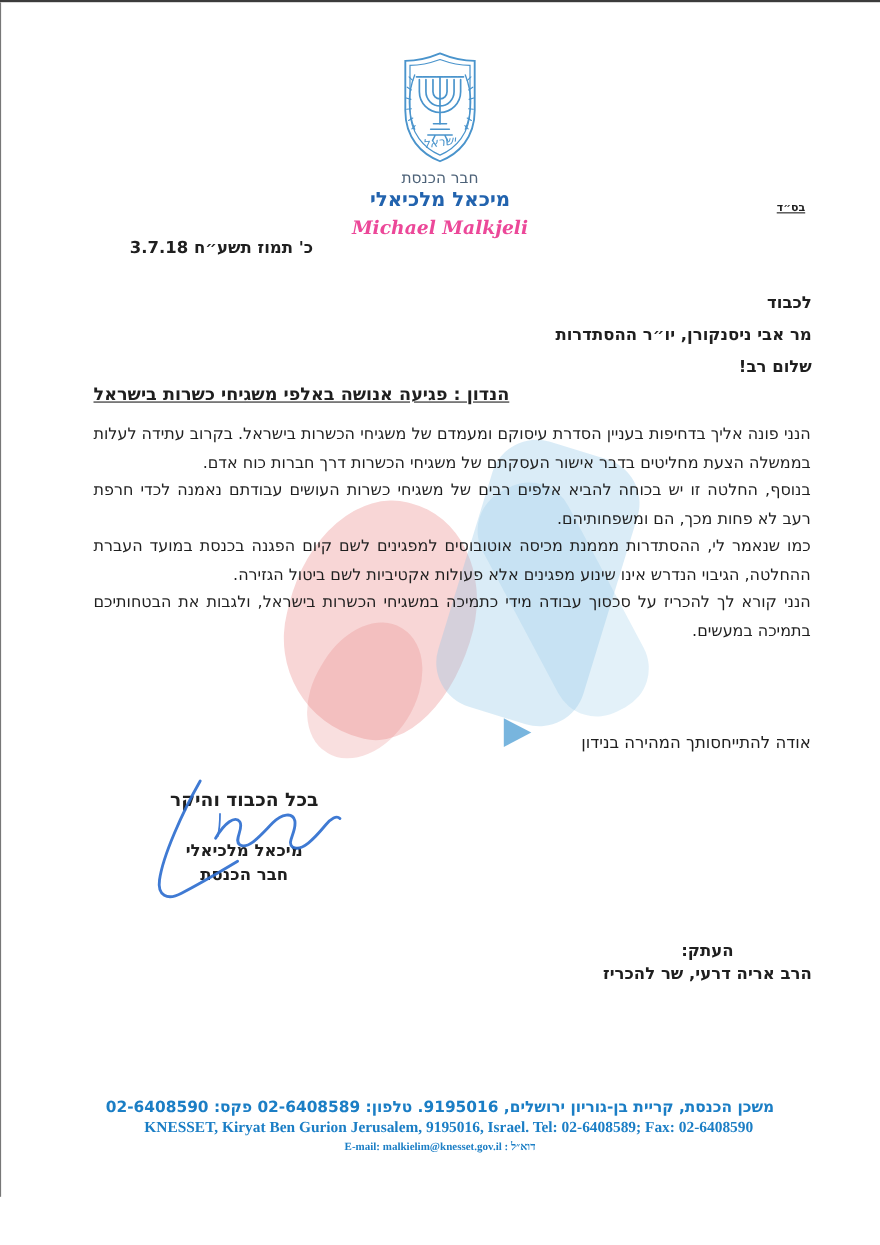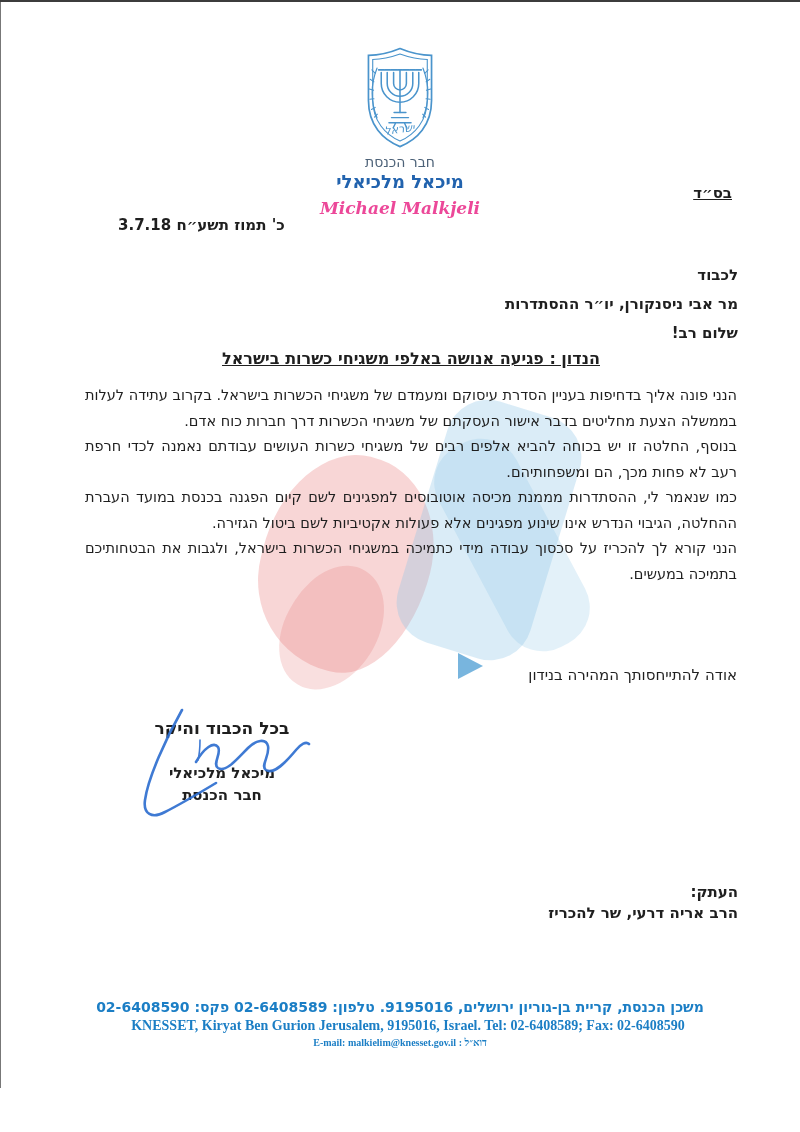--- a/index.html
+++ b/index.html
@@ -12,43 +12,43 @@
   
   .letterhead{position:absolute;top:44px;left:0;right:0;text-align:center;z-index:2;}
   .emblem{width:86px;height:104px;display:block;margin:0 auto;}
   .role-he{font-size:14px;color:#4d6278;margin-top:4px;}
   .name-he{font-size:18px;font-weight:bold;color:#2263ae;margin-top:1px;}
   .name-en{font-size:17px;font-style:italic;font-weight:bold;color:#ec4899;
            font-family:"DejaVu Serif",serif;margin-top:6px;}
   .role-en{font-size:13px;font-style:italic;font-weight:bold;color:#7a97c4;
            font-family:"DejaVu Serif",serif;margin-top:7px;}
   
-  .bsd{position:absolute;top:182px;right:68px;font-size:15px;font-weight:bold;z-index:2;text-decoration:underline;}
+  .bsd{position:absolute;top:182px;right:68px;font-size:10px;font-weight:bold;z-index:2;text-decoration:underline;}
   .date{position:absolute;top:214px;left:118px;font-size:15px;font-weight:bold;z-index:2;}
   
   .recipient{position:absolute;top:259px;right:62px;text-align:right;z-index:2;}
   .recipient div{font-size:15px;font-weight:bold;line-height:29px;}
   
-  .subject{position:absolute;top:347px;left:85px;right:63px;text-align:center;
+  .subject{position:absolute;top:347px;left:85px;right:63px;text-align:left;
            font-size:16px;font-weight:bold;text-decoration:underline;z-index:2;}
   
   .body-text{position:absolute;top:381px;right:63px;left:85px;z-index:2;
              font-size:14.5px;line-height:25.5px;text-align:justify;}
   .body-text p{margin:0;}
   .closing{position:absolute;top:664px;right:63px;font-size:15px;z-index:2;}
   
   .sig-salute{position:absolute;top:716px;left:132px;width:180px;text-align:center;
               font-size:17px;font-weight:bold;z-index:2;}
   .sig-name{position:absolute;top:762px;left:132px;width:180px;text-align:center;
             font-size:15px;font-weight:bold;z-index:2;}
   .sig-title{position:absolute;top:784px;left:132px;width:180px;text-align:center;
              font-size:15px;font-weight:bold;z-index:2;}
   .sig-scribble{position:absolute;top:698px;left:104px;width:220px;height:145px;z-index:3;}
   
-  .copy-block{position:absolute;top:852px;right:62px;text-align:right;z-index:2;margin-top:28px;}
+  .copy-block{position:absolute;top:852px;right:62px;text-align:center;z-index:2;}
   .copy-block div{font-size:15px;font-weight:bold;line-height:21px;}
   
   .footer{position:absolute;top:997px;left:0;right:0;text-align:center;z-index:2;color:#1b7ec5;}
   .footer .f-he{font-size:14px;font-weight:bold;}
   .footer .f-en{direction:ltr;font-size:14px;font-weight:bold;margin-top:3px;
                 font-family:"Liberation Serif","DejaVu Serif",serif;margin-left:16px;}
   .footer .f-mail{font-size:10px;font-weight:bold;margin-top:3px;
                   font-family:"Liberation Serif","DejaVu Sans",serif;}
   
   .wm{position:absolute;z-index:1;}

